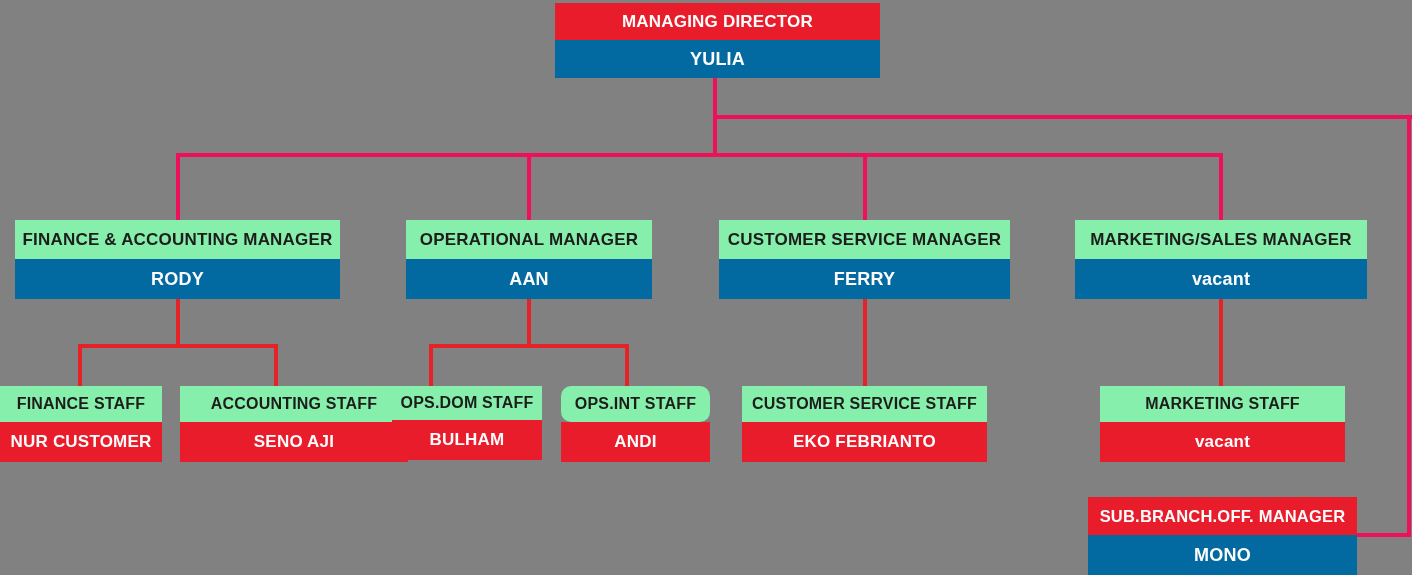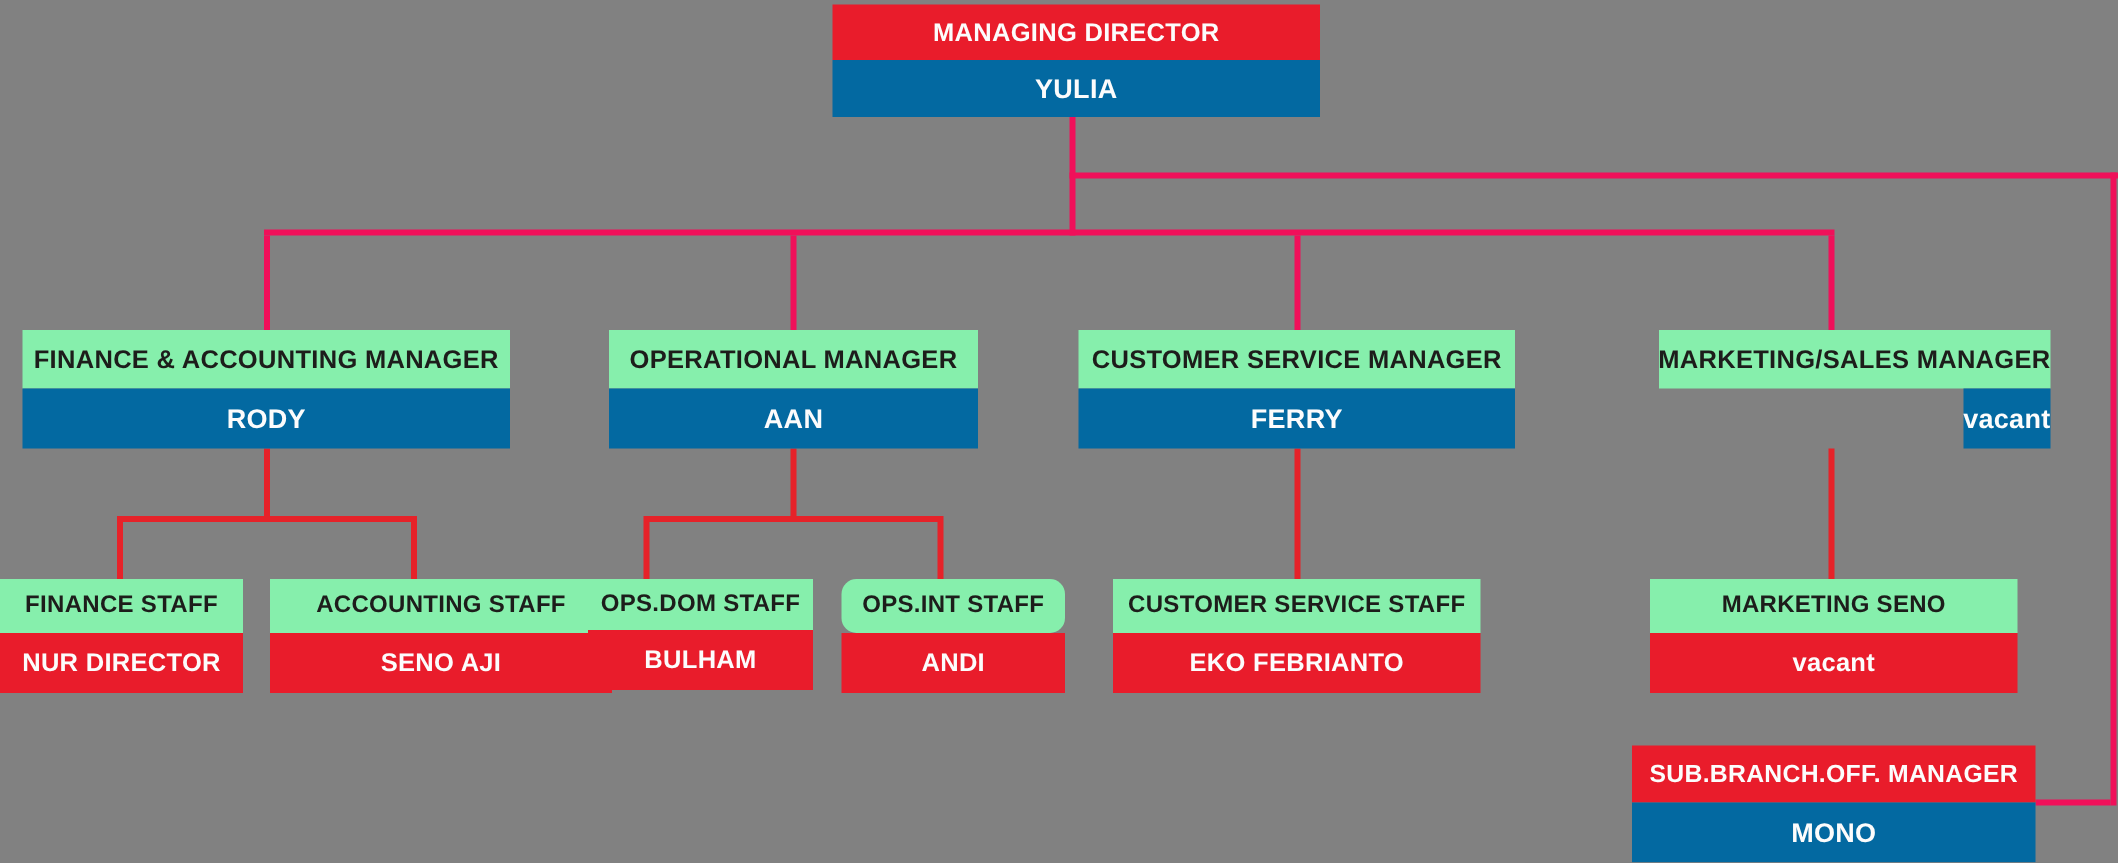--- a/index.html
+++ b/index.html
@@ -66,45 +66,45 @@
     <div class="node-name bg-blue" style="height: 40px;">RODY</div>
   </div>
     <div class="node lvl2" style="left: 406px; top: 220px; width: 246px;">
     <div class="node-title bg-orange" style="height: 39px;">OPERATIONAL MANAGER</div>
     <div class="node-name bg-blue" style="height: 40px;">AAN</div>
   </div>
     <div class="node lvl2" style="left: 719px; top: 220px; width: 291px;">
     <div class="node-title bg-orange" style="height: 39px;">CUSTOMER SERVICE MANAGER</div>
     <div class="node-name bg-blue" style="height: 40px;">FERRY</div>
   </div>
-    <div class="node lvl2" style="left: 1075px; top: 220px; width: 292px; align-items: flex-end;">
+    <div class="node lvl2" style="left: 1075px; top: 220px; width: 292px;">
     <div class="node-title bg-orange" style="height: 39px;">MARKETING/SALES MANAGER</div>
     <div class="node-name bg-blue" style="height: 40px;">vacant</div>
   </div>
     <div class="node lvl3" style="left: 0px; top: 386px; width: 162px;">
     <div class="node-title bg-orange" style="height: 36px;">FINANCE STAFF</div>
-    <div class="node-name bg-red" style="height: 40px;">NUR DIRECTOR</div>
+    <div class="node-name bg-red" style="height: 40px;">NUR CUSTOMER</div>
   </div>
     <div class="node lvl3" style="left: 180px; top: 386px; width: 228px;">
     <div class="node-title bg-orange" style="height: 36px;">ACCOUNTING STAFF</div>
     <div class="node-name bg-red" style="height: 40px;">SENO AJI</div>
   </div>
     <div class="node lvl3" style="left: 392px; top: 386px; width: 150px;">
     <div class="node-title bg-orange" style="height: 34px;">OPS.DOM STAFF</div>
     <div class="node-name bg-red" style="height: 40px;">BULHAM</div>
   </div>
     <div class="node lvl3" style="left: 561px; top: 386px; width: 149px;">
     <div class="node-title bg-orange" style="height: 36px; border-radius: 10px;">OPS.INT STAFF</div>
     <div class="node-name bg-red" style="height: 40px;">ANDI</div>
   </div>
     <div class="node lvl3" style="left: 742px; top: 386px; width: 245px;">
     <div class="node-title bg-orange" style="height: 36px;">CUSTOMER SERVICE STAFF</div>
     <div class="node-name bg-red" style="height: 40px;">EKO FEBRIANTO</div>
   </div>
     <div class="node lvl3" style="left: 1100px; top: 386px; width: 245px;">
-    <div class="node-title bg-orange" style="height: 36px;">MARKETING SENO</div>
+    <div class="node-title bg-orange" style="height: 36px;">MARKETING STAFF</div>
     <div class="node-name bg-red" style="height: 40px;">vacant</div>
   </div>
     <div class="node lvl4" style="left: 1088px; top: 497px; width: 269px;">
     <div class="node-title bg-red" style="height: 38px;">SUB.BRANCH.OFF. MANAGER</div>
     <div class="node-name bg-blue" style="height: 40px;">MONO</div>
   </div>
   </div>
 
 </body></html>

